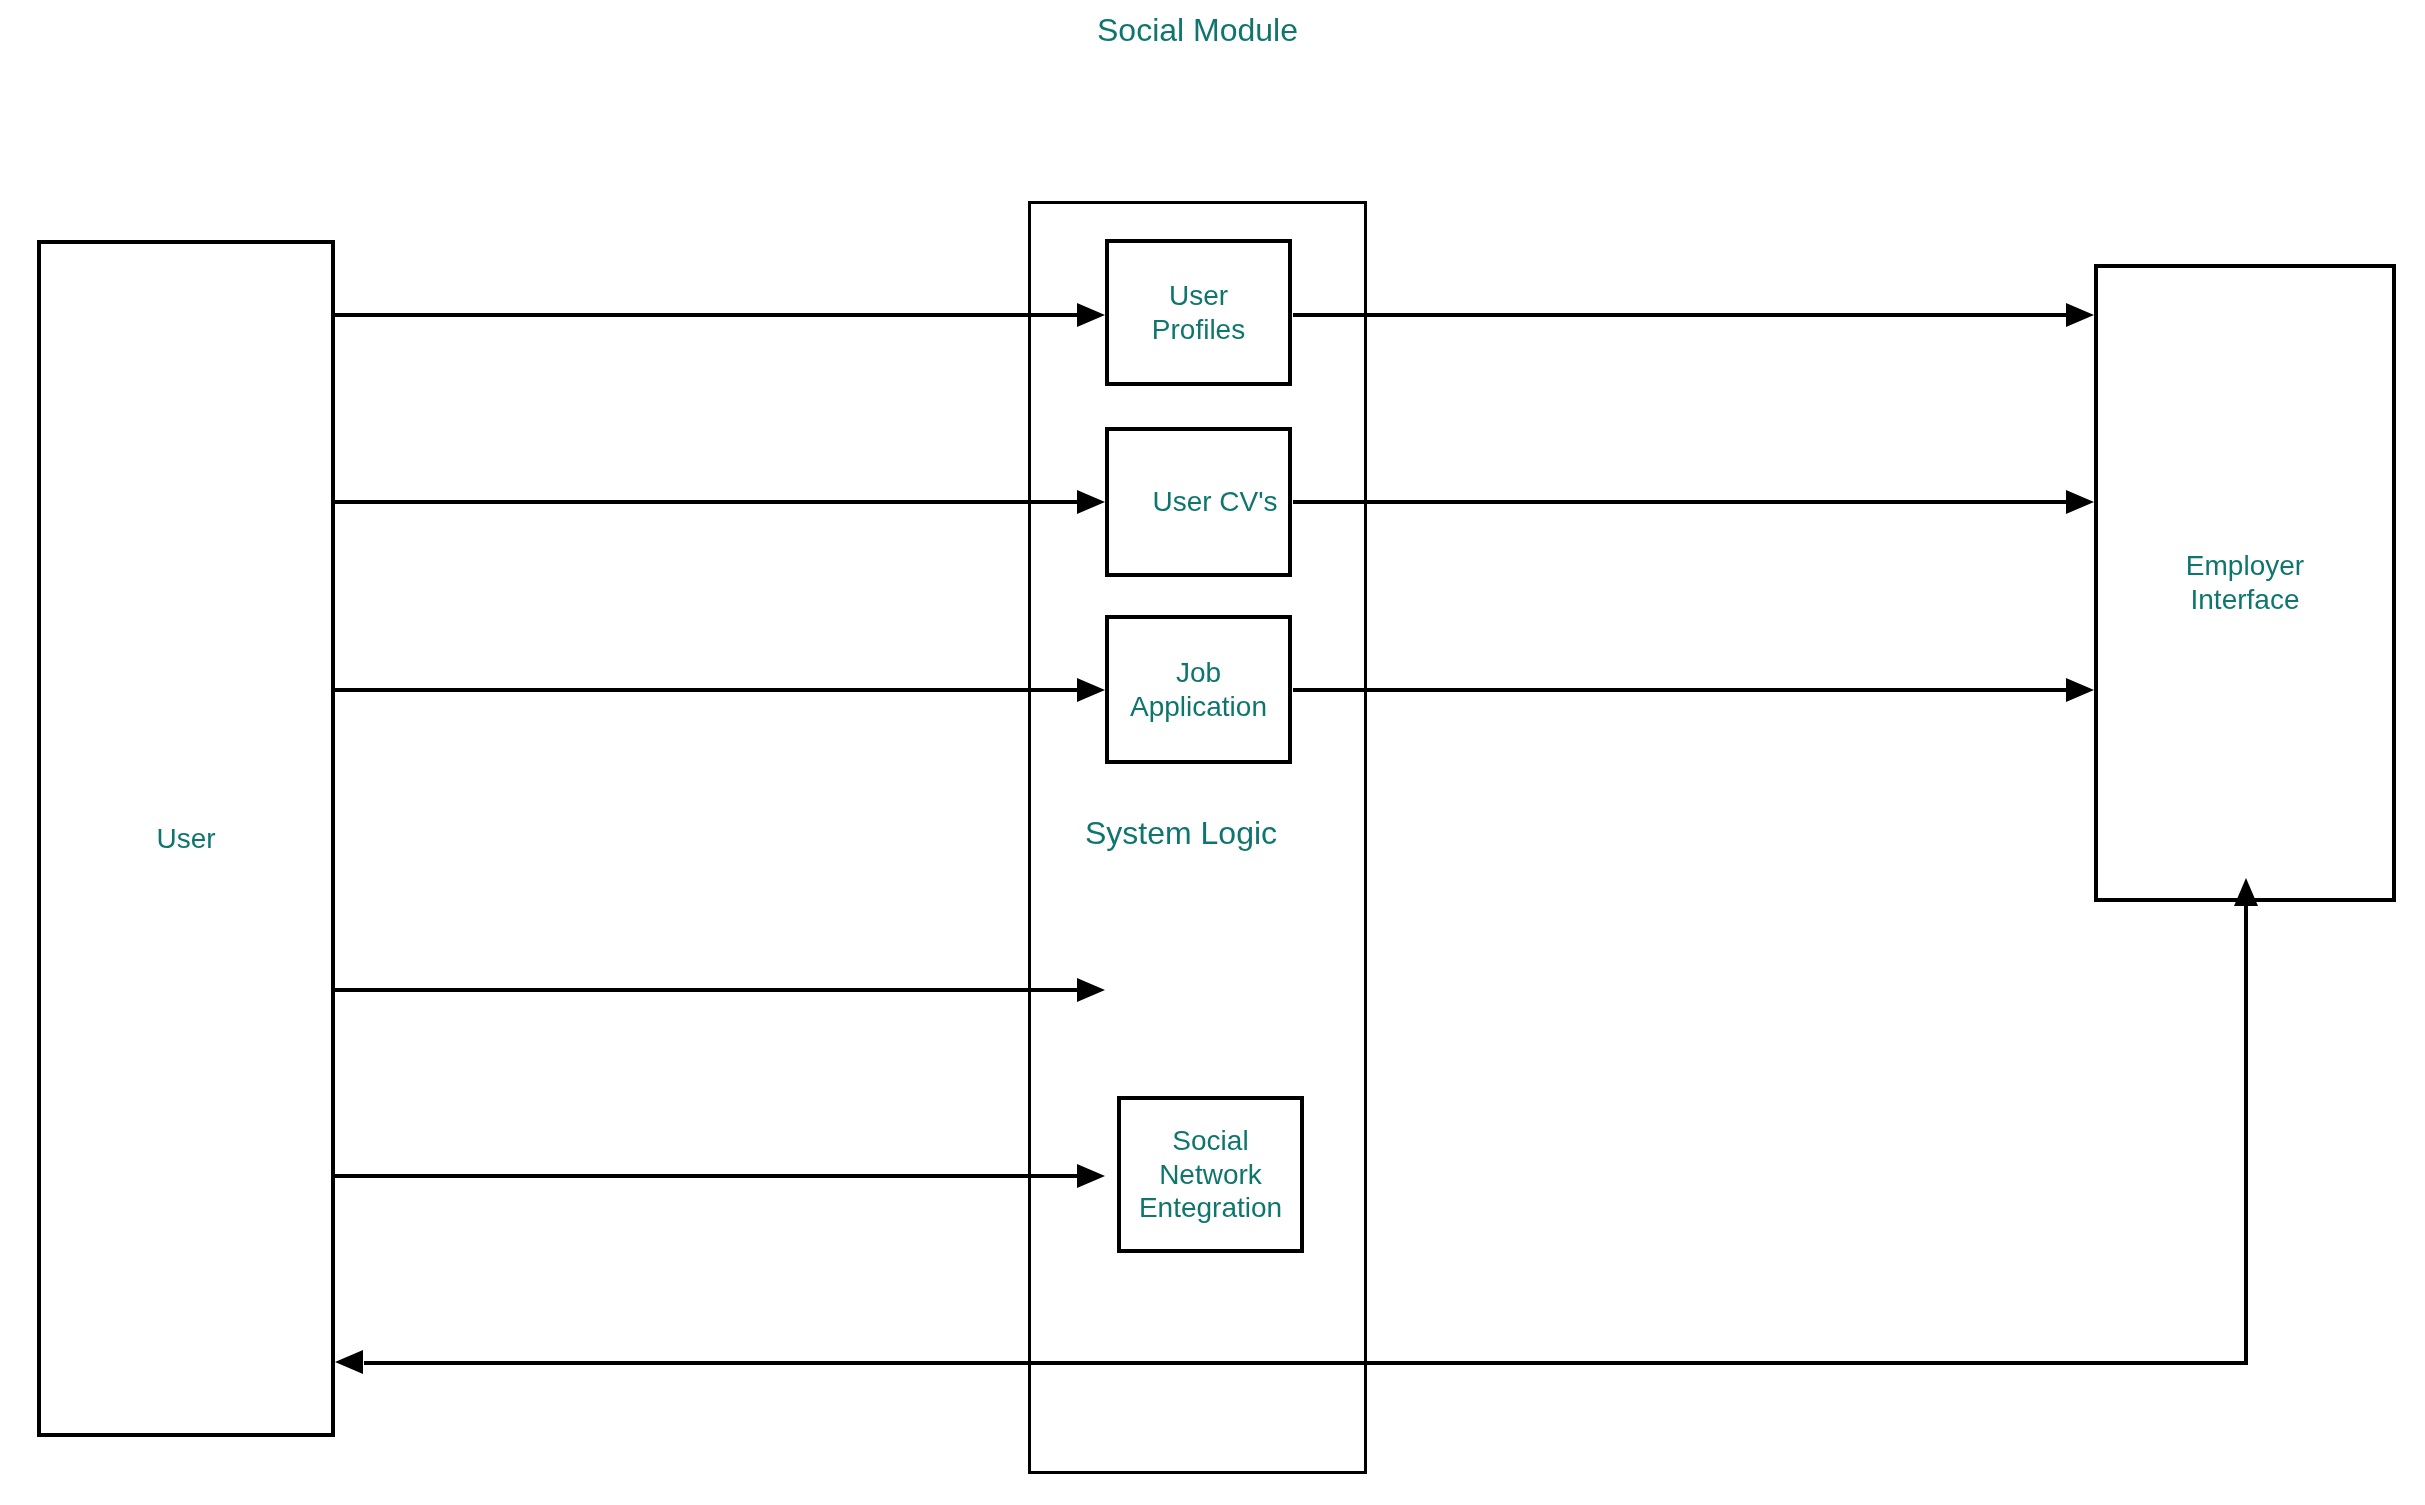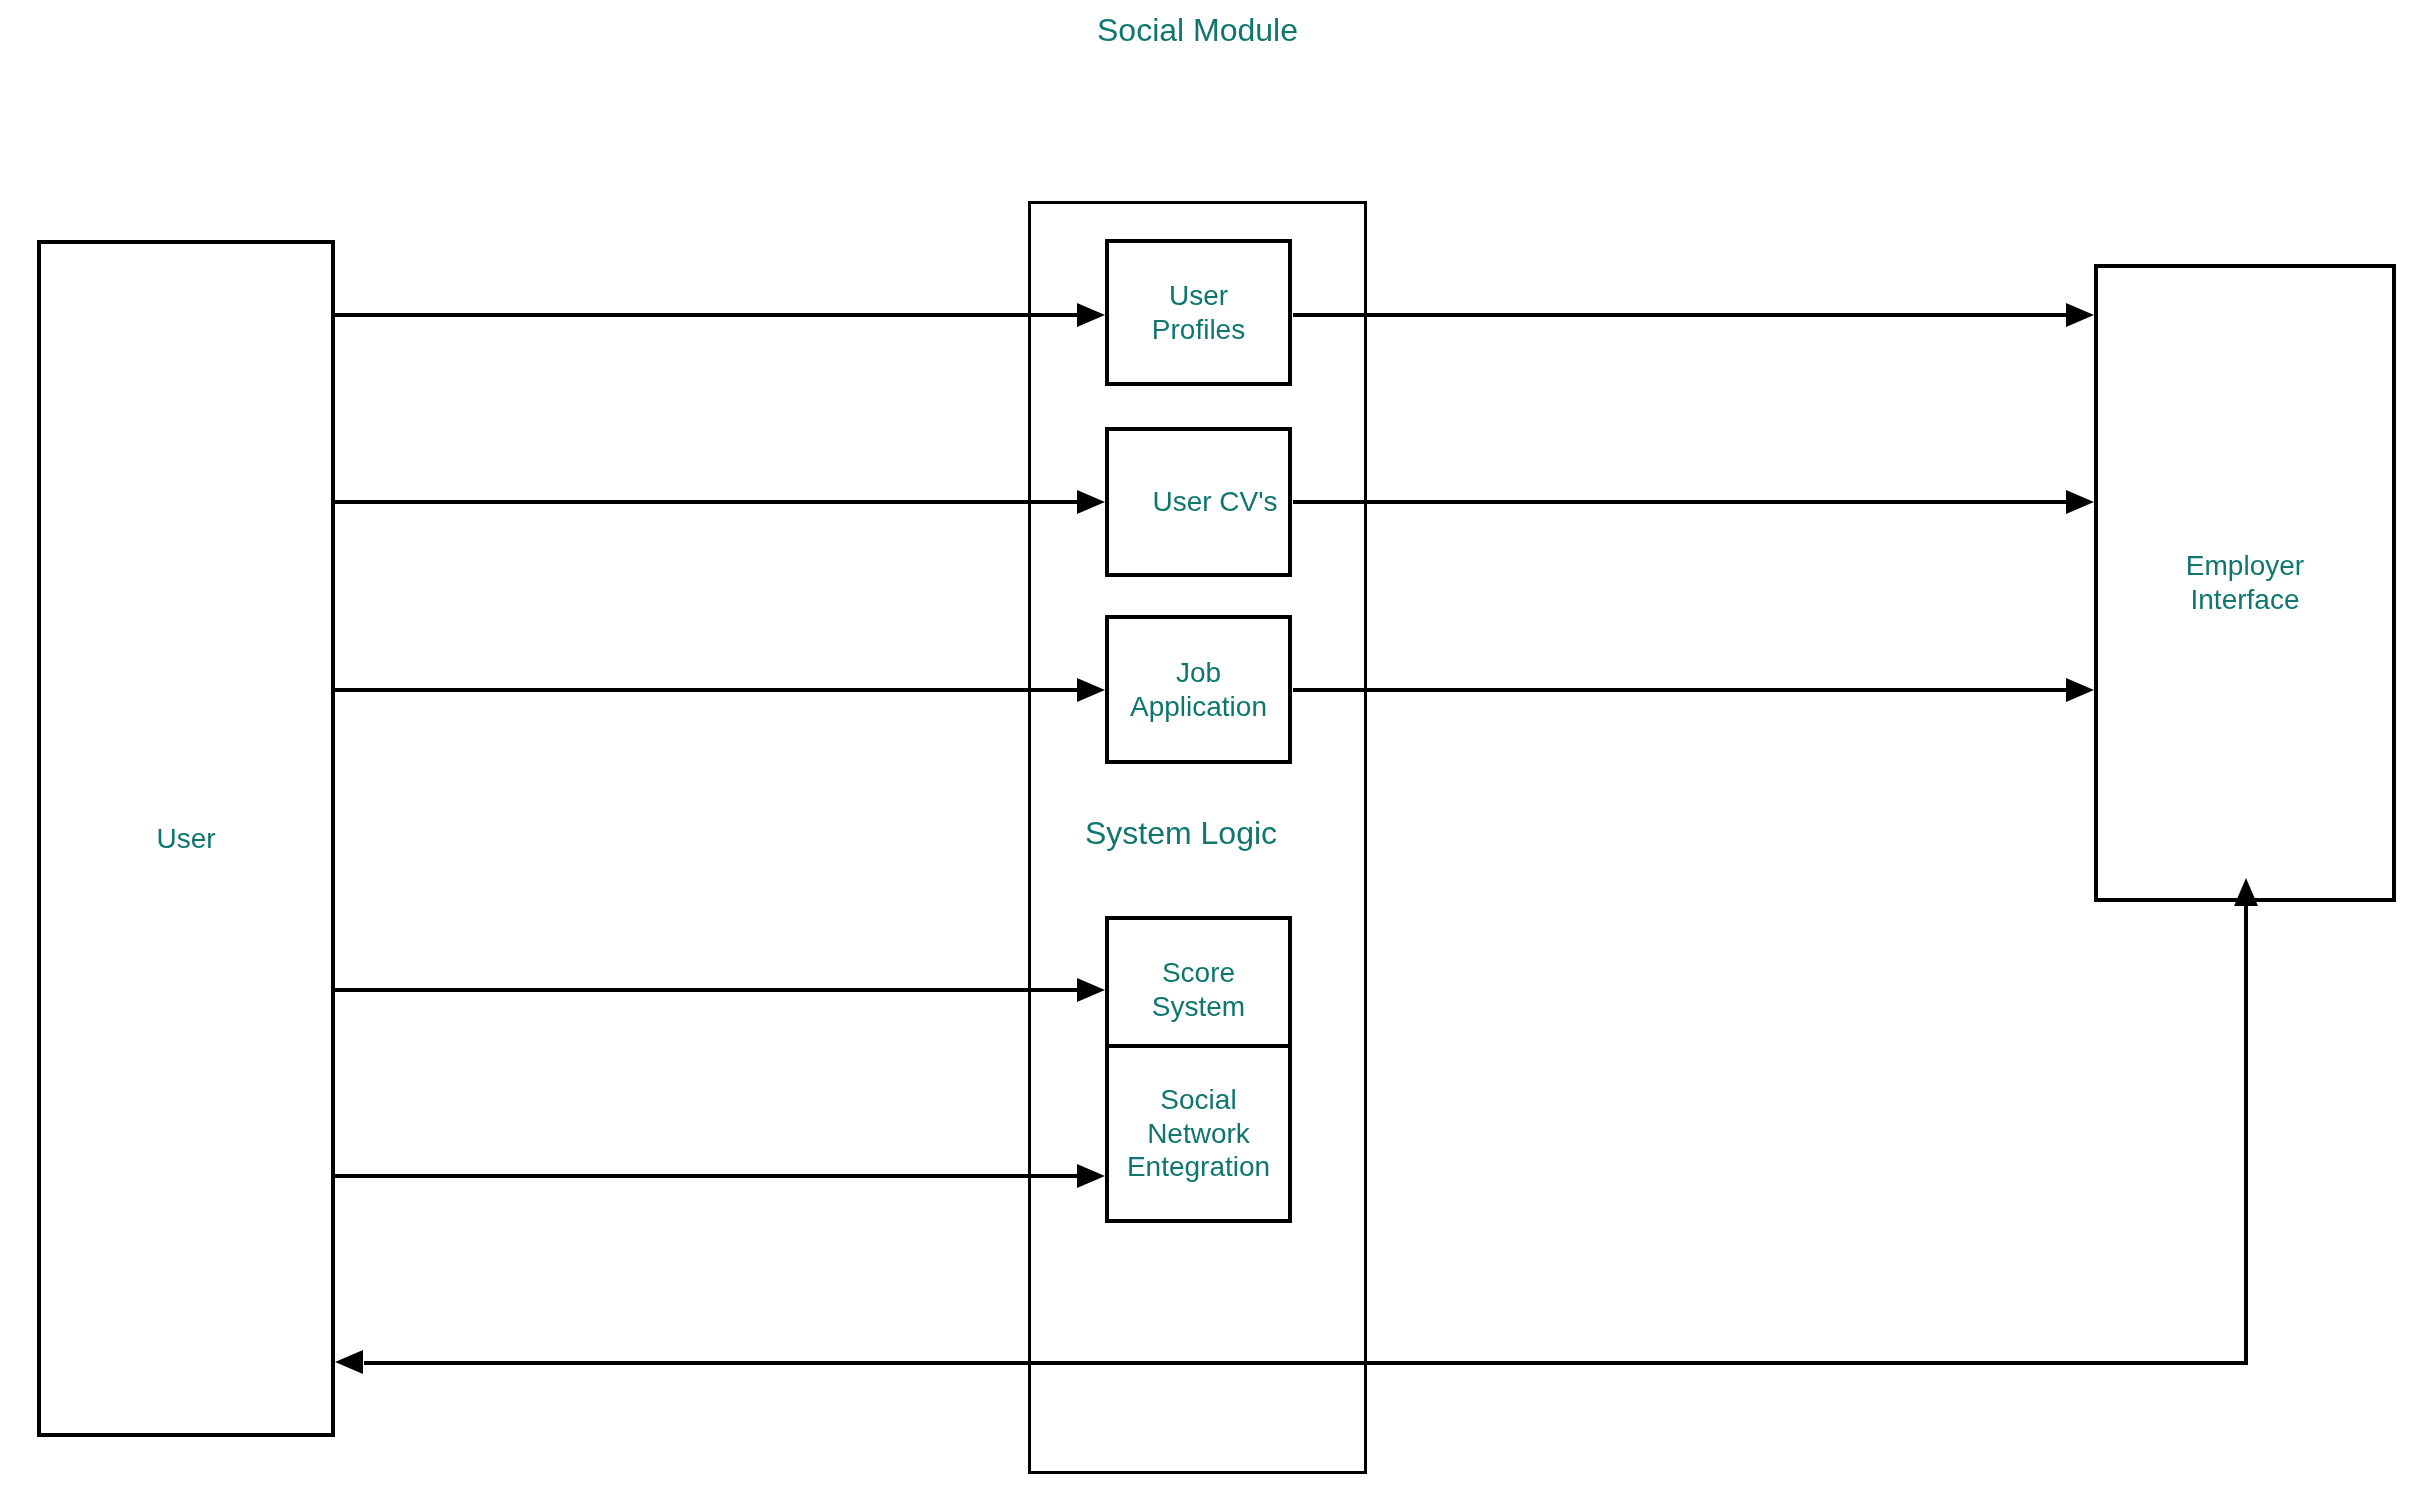--- a/index.html
+++ b/index.html
@@ -34,21 +34,21 @@
     background:transparent;
     z-index:1;
   }
   .user-box{ left:37px; top:240px; width:298px; height:1197px; }
   .employer-box{ left:2094px; top:240px; width:302px; height:638px;margin-top:24px; }
   .mod{ left:1105px; width:187px; }
   .m-profiles{ top:239px;  height:147px; }
   .m-cvs{      top:427px;  height:150px;padding-left:33px; }
   .m-jobapp{   top:615px;  height:149px;text-align:center; }
   .m-score{    top:916px; height:148px; }
-  .m-social{   top:1044px; height:179px; }
+  .m-social{   top:1096px; height:157px;margin-left:12px; }
   .m-export{   top:1289px; height:151px; }
   .free-label{
     position:absolute;
     text-align:center;
     font-size:32px;
     line-height:1.2;
     z-index:2;
   }
   .title-label{ left:1028px; top:11px; width:339px; }
   .syslogic-label{ left:1028px; top:814px; width:306px; }
@@ -125,24 +125,20 @@
     <span class="lbl">User
 Profiles</span>
   </div>
   <div class="box mod m-cvs">
     <span class="lbl">User CV's</span>
   </div>
   <div class="box mod m-jobapp">
     <span class="lbl">Job
 Application</span>
   </div>
-  <div class="box mod m-score">
-    <span class="lbl">Score
-System</span>
-  </div>
   <div class="box mod m-social">
     <span class="lbl">Social
 Network
 Entegration</span>
   </div>
 
   <div class="box employer-box">
     <span class="lbl">Employer
 Interface</span>
   </div>

